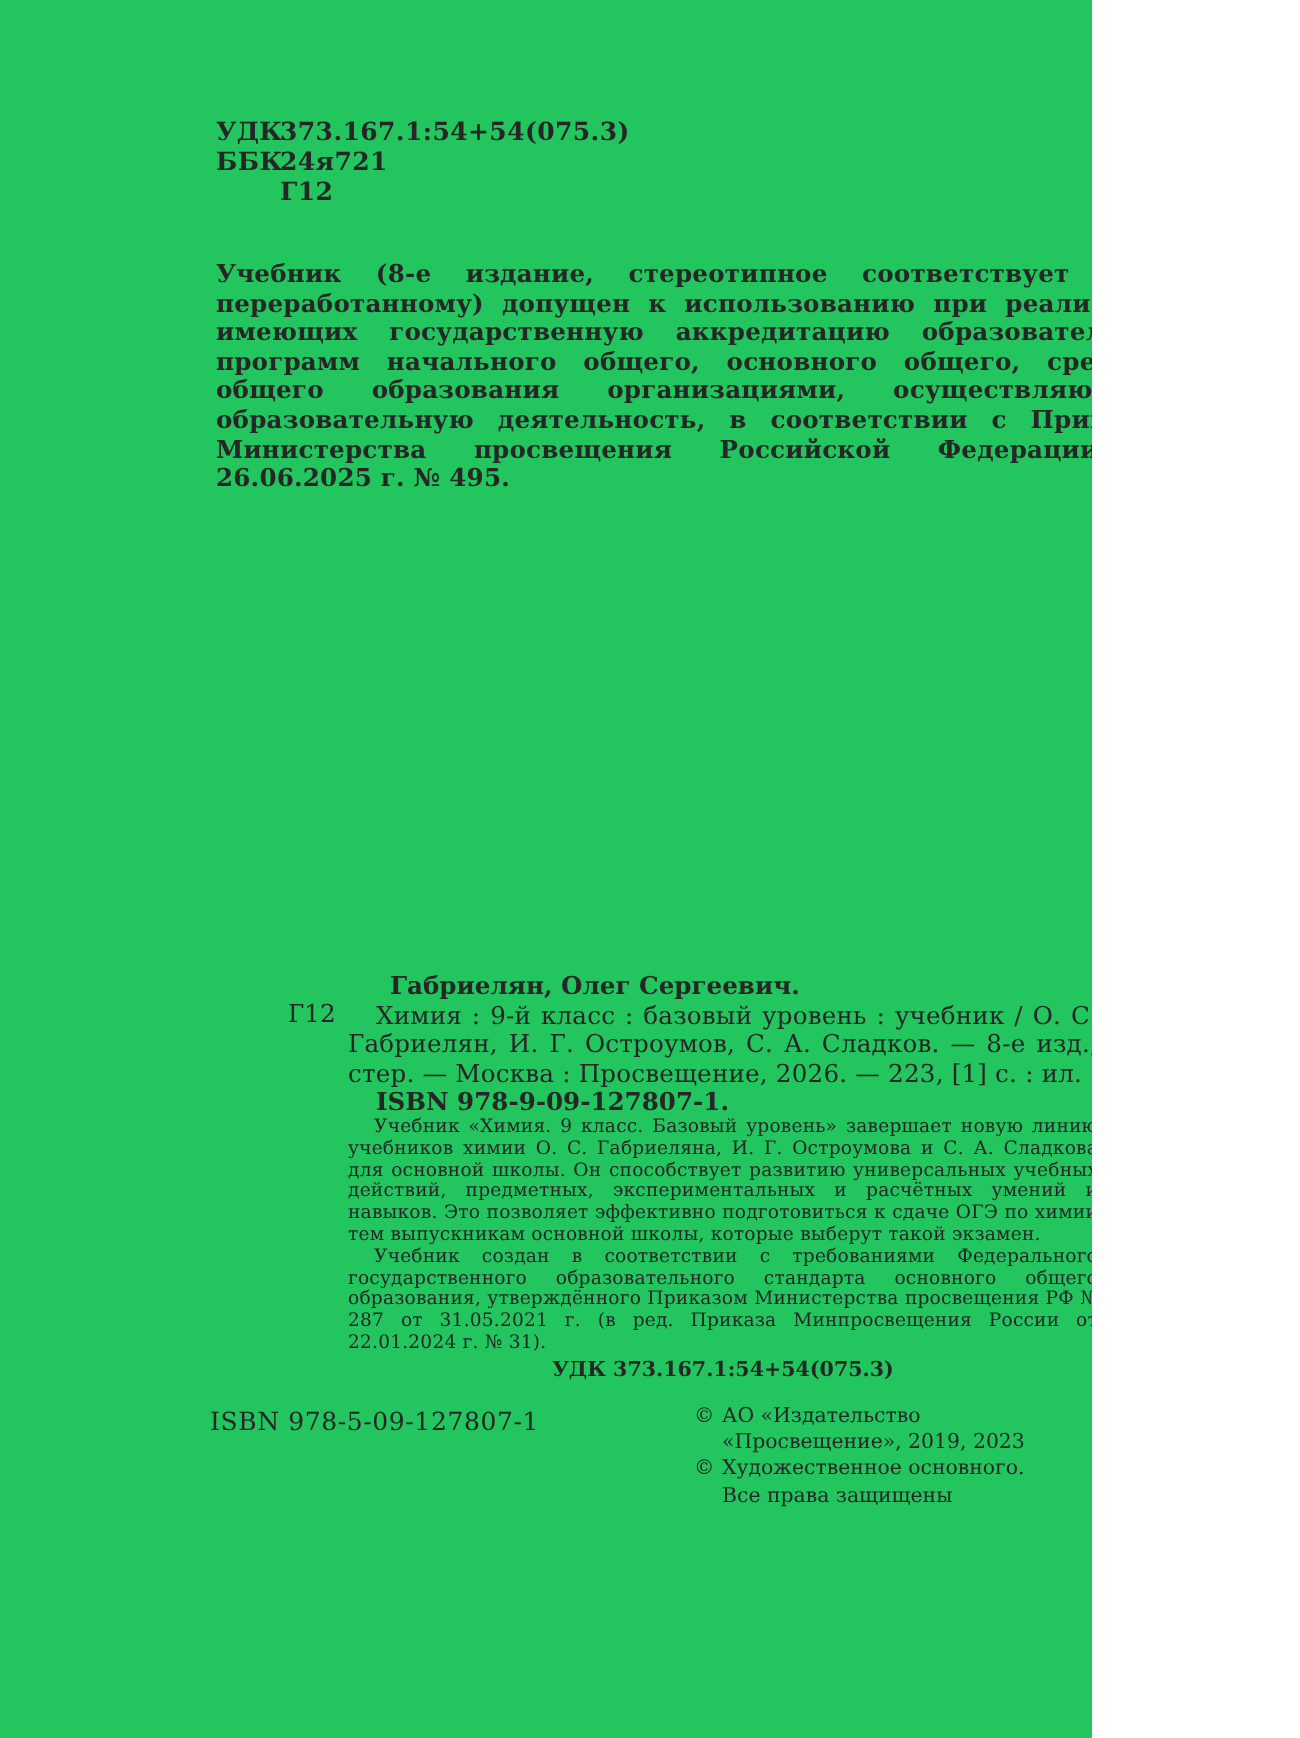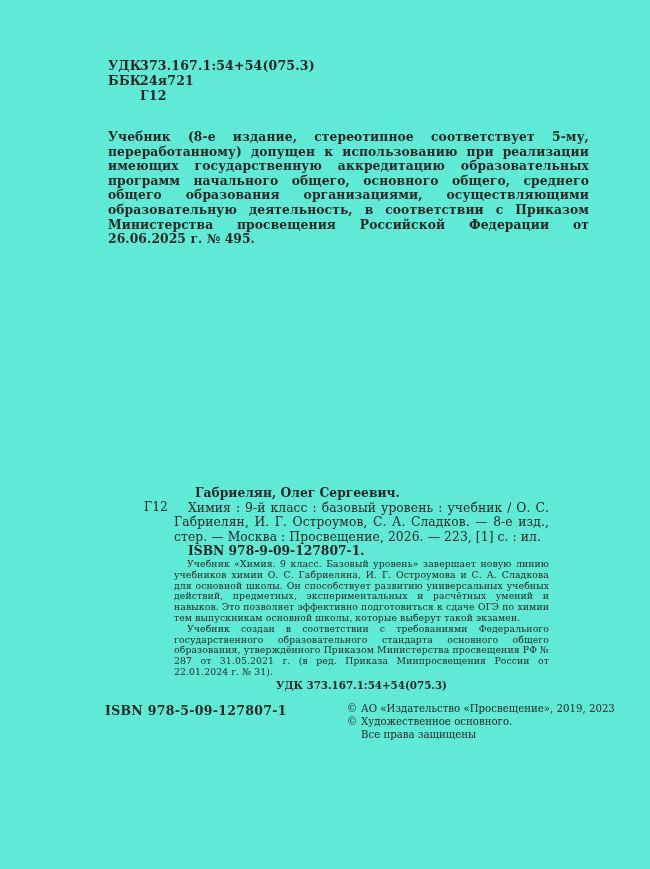--- a/index.html
+++ b/index.html
@@ -2,23 +2,23 @@
 <html lang="ru"><head>
 <meta charset="utf-8">
 <style>
   html, body {
     margin: 0;
     padding: 0;
     background: #ffffff;
   }
   .page {
     position: relative;
-    width: 650px;
+    width: 546px;
     height: 869px;
-    background: #5eead4;
+    background: #22c55e;
     color: #262626;
     font-family: "DejaVu Serif", "Liberation Serif", serif;
     overflow: hidden;
   }
 
   
   .udk-top {
     position: absolute;
     left: 108px;
     top: 59px;
@@ -92,21 +92,21 @@
     font-size: 10.3px;
     line-height: 11.6px;
     text-align: center;
   }
 
   
   .isbn-footer {
     position: absolute;
     left: 105px;
     top: 703px;
-    font-weight: bold;
+    font-weight: normal;
     font-size: 12.5px;
     line-height: 15px;
     letter-spacing: 0.3px;
   }
   .copyright {
     position: absolute;
     left: 347px;
     top: 702px;
     font-size: 10.2px;
     line-height: 13.2px;

